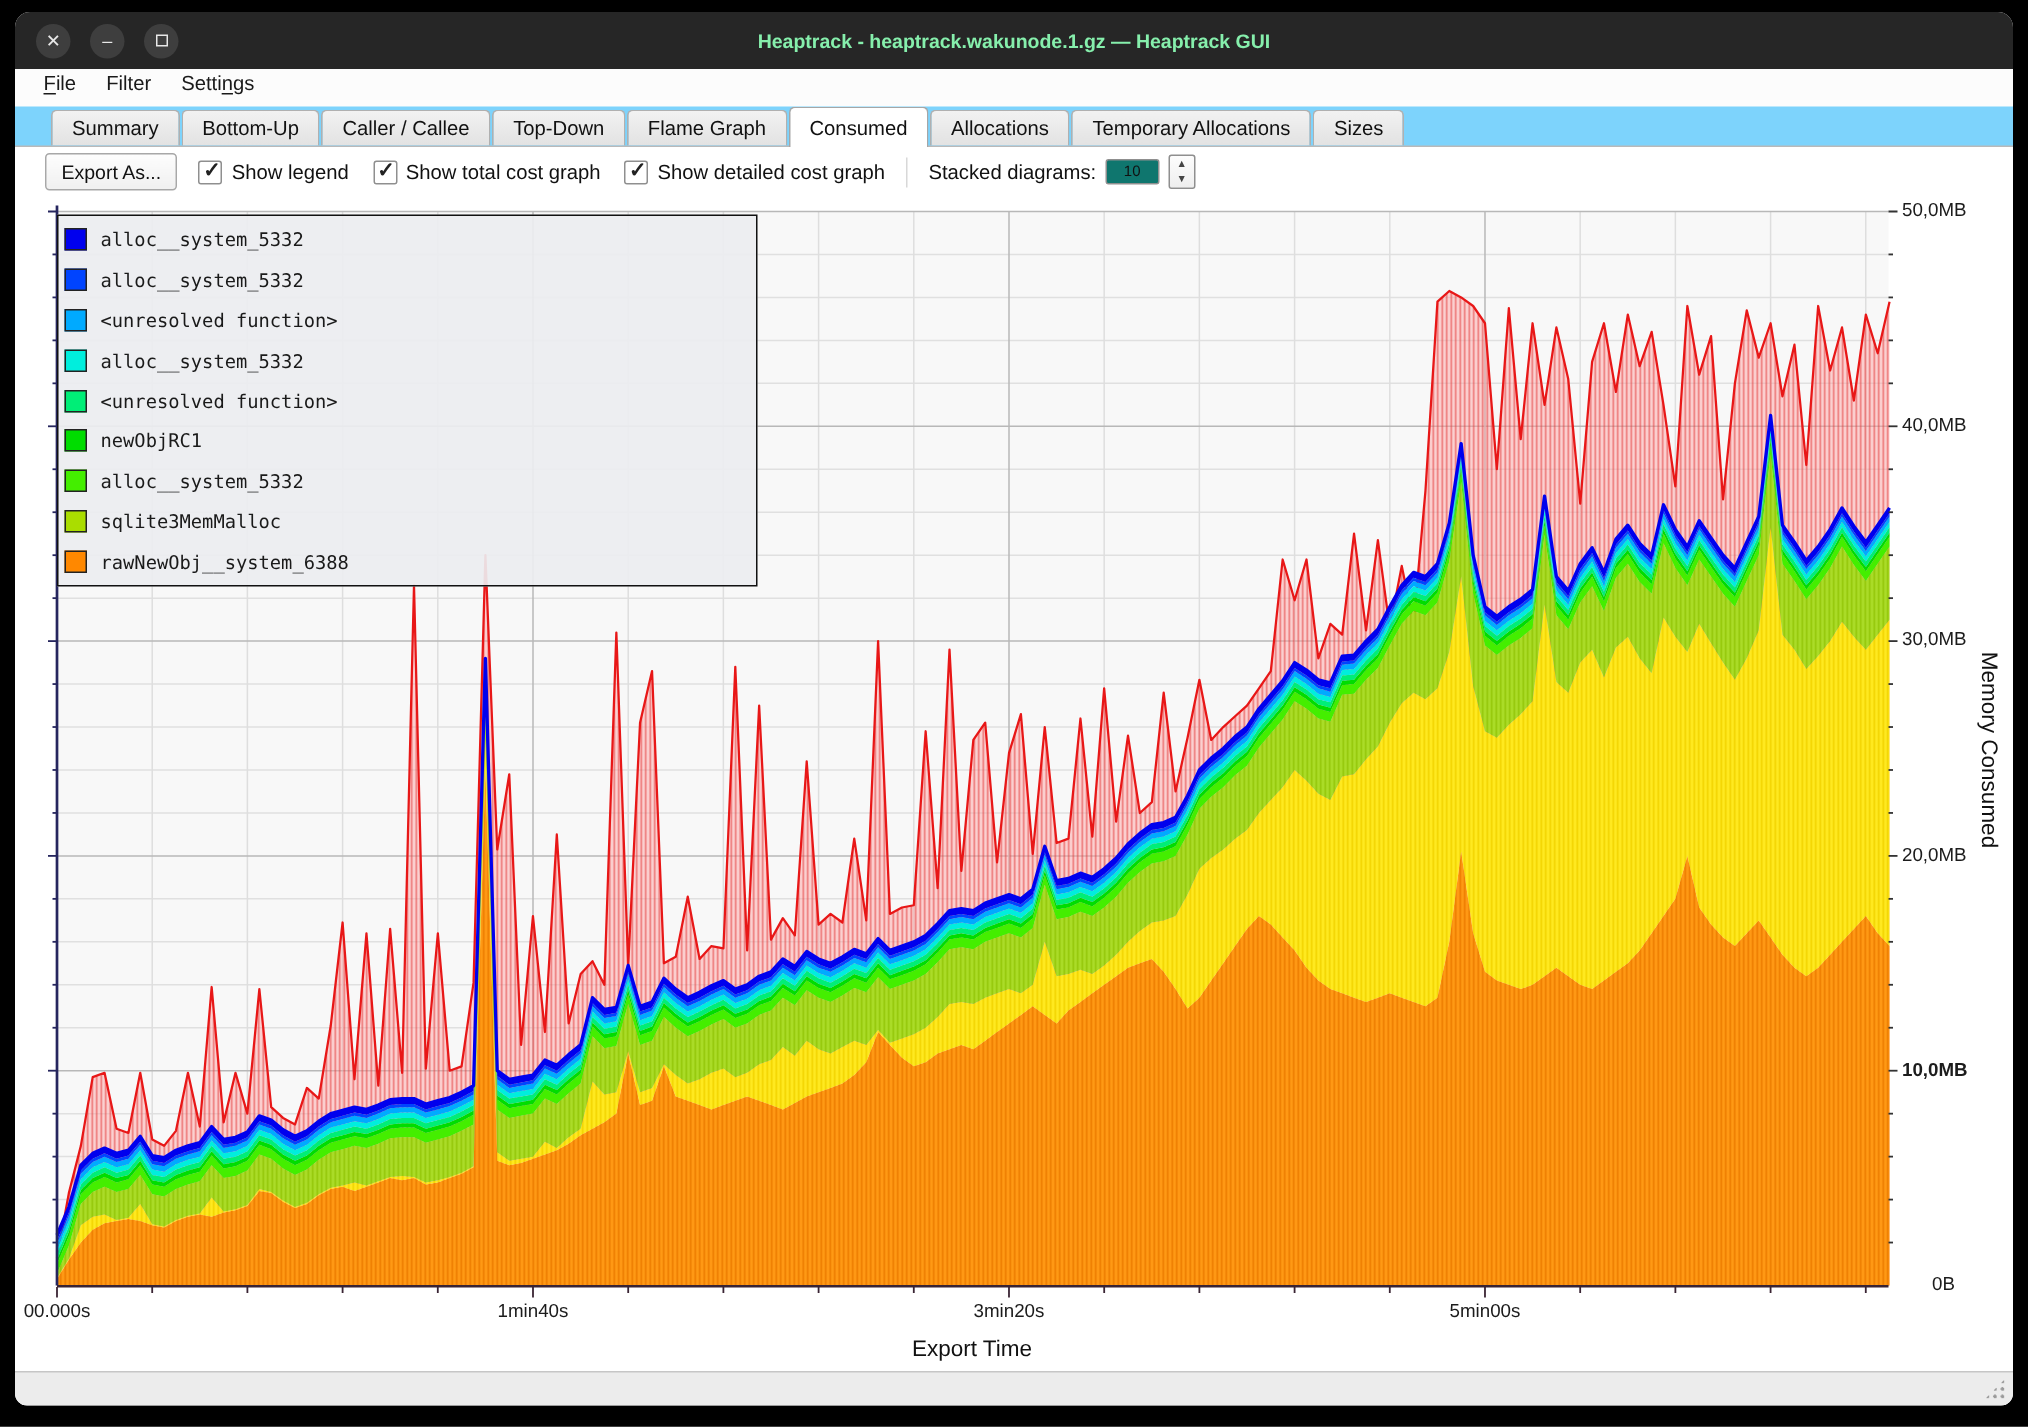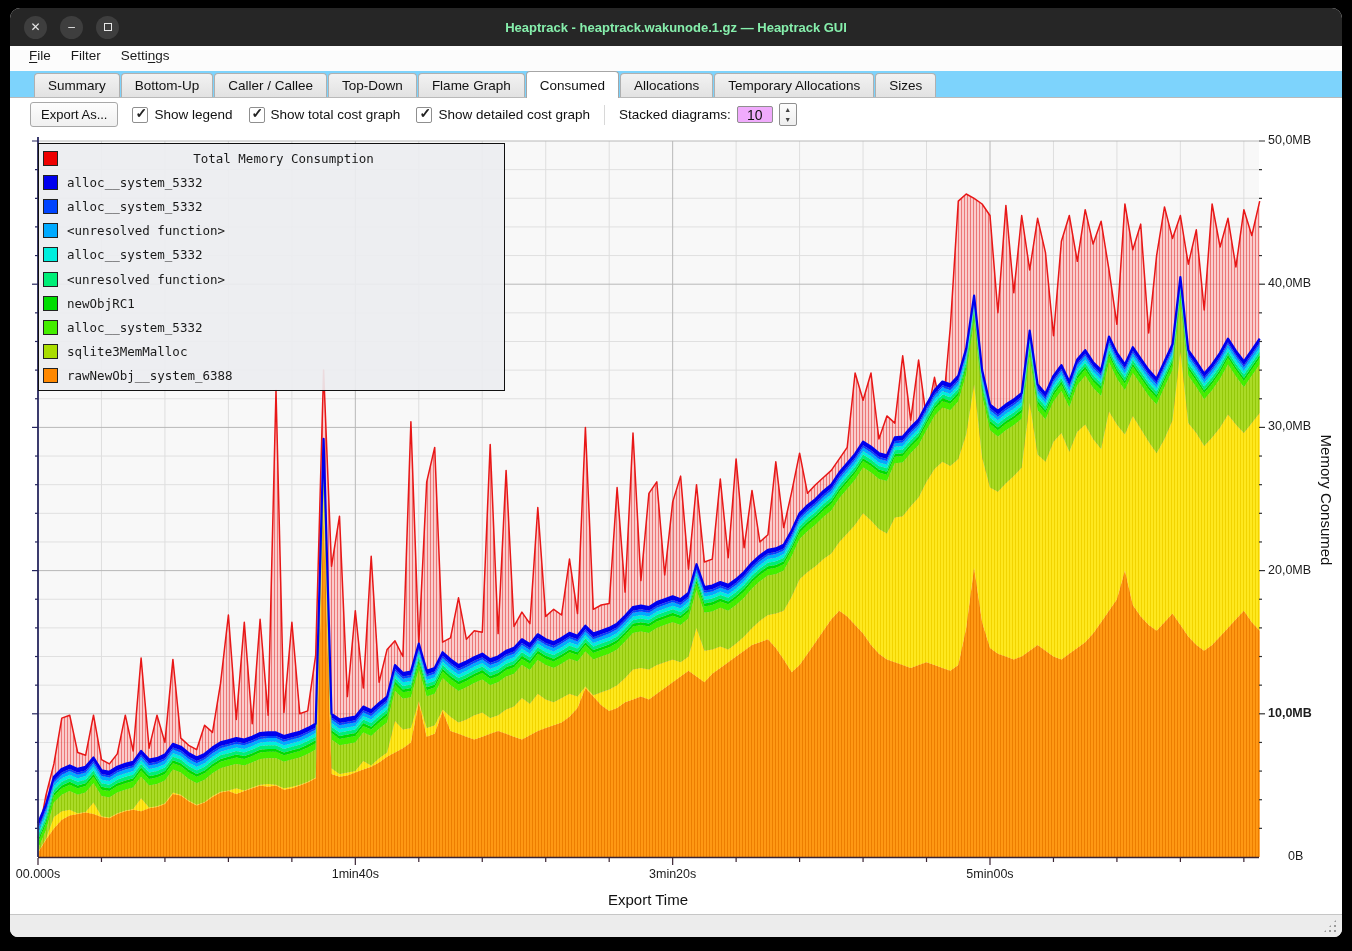--- a/index.html
+++ b/index.html
@@ -23,21 +23,21 @@
          border-radius:4px 4px 0 0; padding:4px 13px 4px 13px; margin-right:1px; height:24px; white-space:nowrap; }
   .tab.active { background:#fff; height:27px; padding-top:6px; margin-bottom:-1px; border-color:#a6a6a6; }
   
   .toolbar { height:33px; background:#fff; display:flex; align-items:center; gap:14px; padding-left:20px; font-size:13.5px; color:#111; }
   .btn { border:1px solid #a8a8a8; border-radius:3px; background:linear-gradient(#fdfdfd,#f0f0f0); padding:4px 10px; font-size:13px; color:#111; }
   .cb { display:flex; align-items:center; gap:6px; }
   .cb .box { width:16px; height:16px; background:#fff; border:1px solid #8f8f8f; border-radius:2px; position:relative; }
   .cb .box .tick { position:absolute; left:2px; top:-3px; font-size:14px; font-weight:bold; color:#222; }
   .tb-sep { width:1px; height:20px; background:#d8d8d8; }
   .spin-wrap { display:flex; align-items:center; gap:6px; }
-  .spin-field { width:36px; height:17px; border:1px solid #8f8f8f; border-radius:2px; background:#f0abfc; font-size:14px;
+  .spin-field { width:36px; height:17px; border:1px solid #8f8f8f; border-radius:2px; background:#0f766e; font-size:10px;
                 display:flex; align-items:center; justify-content:center; }
   .spin-arrows { width:18px; height:23px; border:1px solid #8f8f8f; border-radius:2px; background:linear-gradient(#fdfdfd,#eee);
                  display:flex; flex-direction:column; }
   .spin-arrows div { flex:1; display:flex; align-items:center; justify-content:center; font-size:7px; color:#444; }
   
   .chartarea { position:absolute; left:0; right:0; top:123px; bottom:23px; background:#fff; }
   .plot-svg { position:absolute; left:20px; top:0; }
   
   .legend { position:absolute; left:28px; top:12px; width:467px; height:248px; background:rgba(235,237,240,0.92);
             border:1px solid #111; display:flex; flex-direction:column; padding:2px 4px; }
@@ -268,24 +268,20 @@
         <line x1="769.592" y1="727" x2="769.592" y2="731" stroke="#3a2433" stroke-width="1.2"></line>
         <line x1="833.058" y1="727" x2="833.058" y2="731" stroke="#3a2433" stroke-width="1.2"></line>
         <line x1="896.5239999999999" y1="727" x2="896.5239999999999" y2="731" stroke="#3a2433" stroke-width="1.2"></line>
         <line x1="959.9899999999999" y1="727" x2="959.9899999999999" y2="734" stroke="#3a2433" stroke-width="1.2"></line>
         <line x1="1023.4559999999999" y1="727" x2="1023.4559999999999" y2="731" stroke="#3a2433" stroke-width="1.2"></line>
         <line x1="1086.922" y1="727" x2="1086.922" y2="731" stroke="#3a2433" stroke-width="1.2"></line>
         <line x1="1150.388" y1="727" x2="1150.388" y2="731" stroke="#3a2433" stroke-width="1.2"></line>
         <line x1="1213.8539999999998" y1="727" x2="1213.8539999999998" y2="731" stroke="#3a2433" stroke-width="1.2"></line>
       </svg>
     <div class="legend" id="legend">
-        <div class="lrow title">
-          <span class="lswatch" style="background: rgb(238, 0, 0);"></span>
-          <span class="ltext">Total Memory Consumption</span>
-        </div>
         <div class="lrow">
           <span class="lswatch" style="background: rgb(0, 0, 238);"></span>
           <span class="ltext">alloc__system_5332</span>
         </div>
         <div class="lrow">
           <span class="lswatch" style="background: rgb(0, 68, 255);"></span>
           <span class="ltext">alloc__system_5332</span>
         </div>
         <div class="lrow">
           <span class="lswatch" style="background: rgb(0, 170, 255);"></span>

